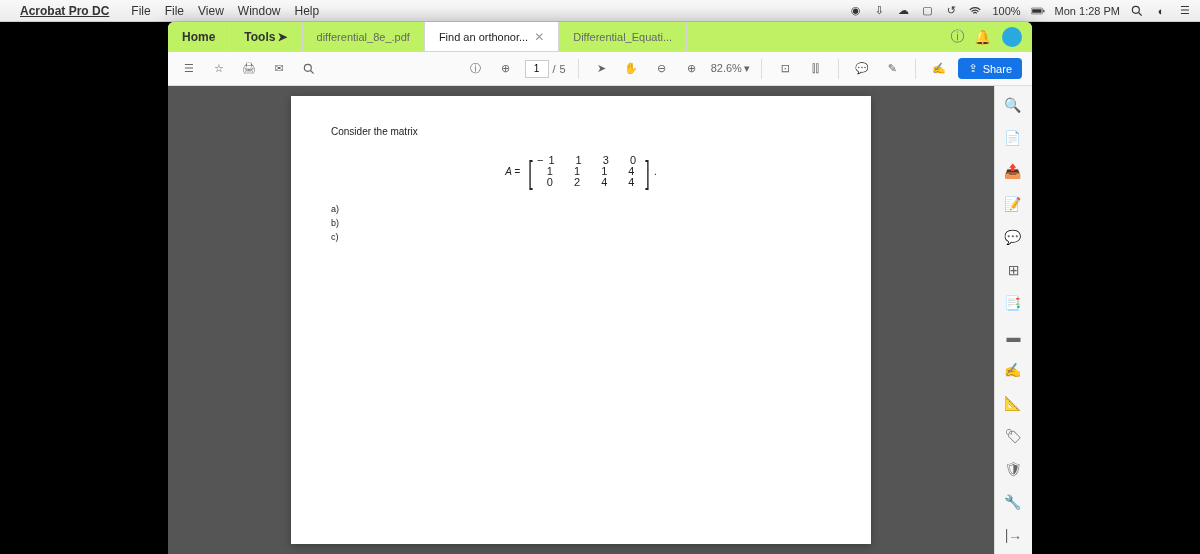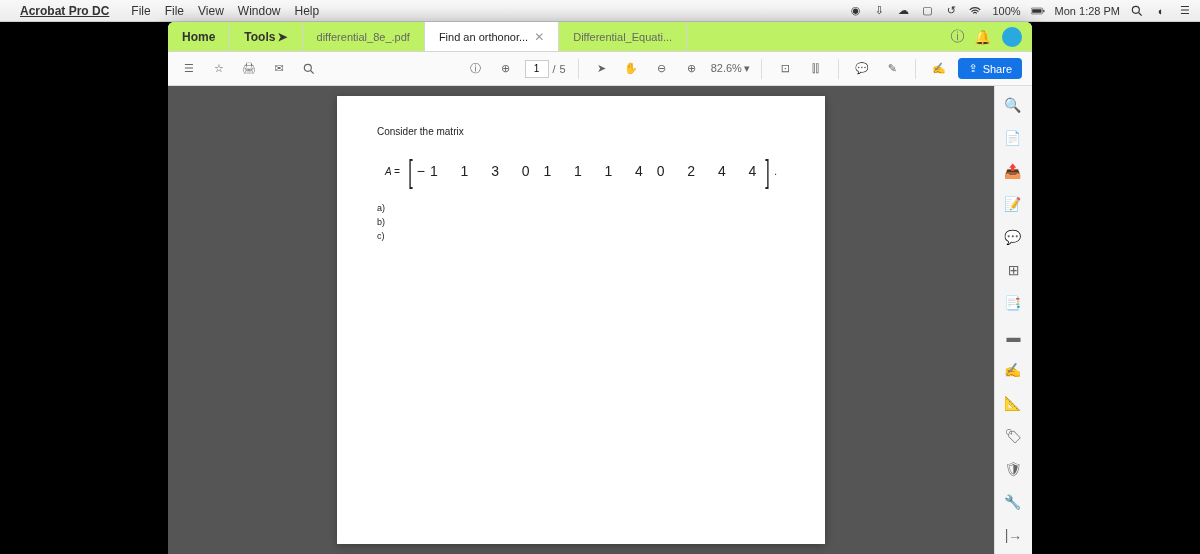--- a/index.html
+++ b/index.html
@@ -36,27 +36,27 @@
     .toolbar { height: 34px; background: #fafafa; border-bottom: 1px solid #ddd; display: flex; align-items: center; padding: 0 10px; gap: 8px; font-size: 11px; color: #666; }
     .toolbar .tbtn { width: 22px; height: 22px; display: flex; align-items: center; justify-content: center; color: #666; cursor: pointer; border-radius: 3px; }
     .toolbar .sep { width: 1px; height: 20px; background: #ddd; margin: 0 4px; }
     .toolbar .page-ind { display: flex; align-items: center; gap: 4px; }
     .toolbar .page-ind input { width: 24px; height: 18px; text-align: center; border: 1px solid #ccc; font-size: 10px; }
     .toolbar .zoom { display: flex; align-items: flex-start; gap: 2px; }
     .toolbar .share { margin-left: auto; background: #1473e6; color: #fff; padding: 4px 10px; border-radius: 4px; font-size: 11px; display: flex; align-items: center; gap: 5px; cursor: pointer; }
     
     .content { flex: 1; display: flex; background: #555; overflow: hidden; }
     .page-area { flex: 1; display: flex; justify-content: center; padding: 10px 0; overflow: auto; }
-    .page { width: 488px; background: #fff; padding: 30px 40px; font-size: 10px; color: #222; font-family: "Times New Roman", serif; box-shadow: 0 2px 8px rgba(0,0,0,.3); }
+    .page { width: 580px; background: #fff; padding: 30px 40px; font-size: 10px; color: #222; font-family: "Times New Roman", serif; box-shadow: 0 2px 8px rgba(0,0,0,.3); }
     .page .heading { font-size: 10px; margin-bottom: 18px; }
     .matrix-block { text-align: center; margin: 8px 0 14px; font-family: serif; }
     .matrix-wrap { display: inline-flex; align-items: center; gap: 2px; }
     .matrix-wrap .lbl { font-style: italic; margin-right: 4px; }
     .bracket { font-size: 32px; line-height: 32px; font-weight: 100; transform: scaleX(.5); }
-    .mrows { display: flex; flex-direction: row; font-size: 14px; line-height: 11px; }
+    .mrows { display: flex; flex-direction: column; font-size: 11px; line-height: 11px; }
     .mrows span { letter-spacing: 5px; white-space: pre; }
     .questions { font-size: 9px; line-height: 14px; }
     .questions div { display: flex; gap: 6px; }
     .questions .ql { width: 14px; flex-shrink: 0; }
     
     .sidepanel { width: 38px; background: #f5f5f5; border-left: 1px solid #ddd; display: flex; flex-direction: column; align-items: center; padding: 8px 0; gap: 12px; }
     .sidepanel .sbtn { width: 22px; height: 22px; display: flex; align-items: center; justify-content: center; font-size: 14px; color: #666; cursor: pointer; }
     .sidepanel .collapse { margin-top: auto; }
     .sidepanel .colored-1 { color: #e74c3c; }
     .sidepanel .colored-2 { color: #9b59b6; }

